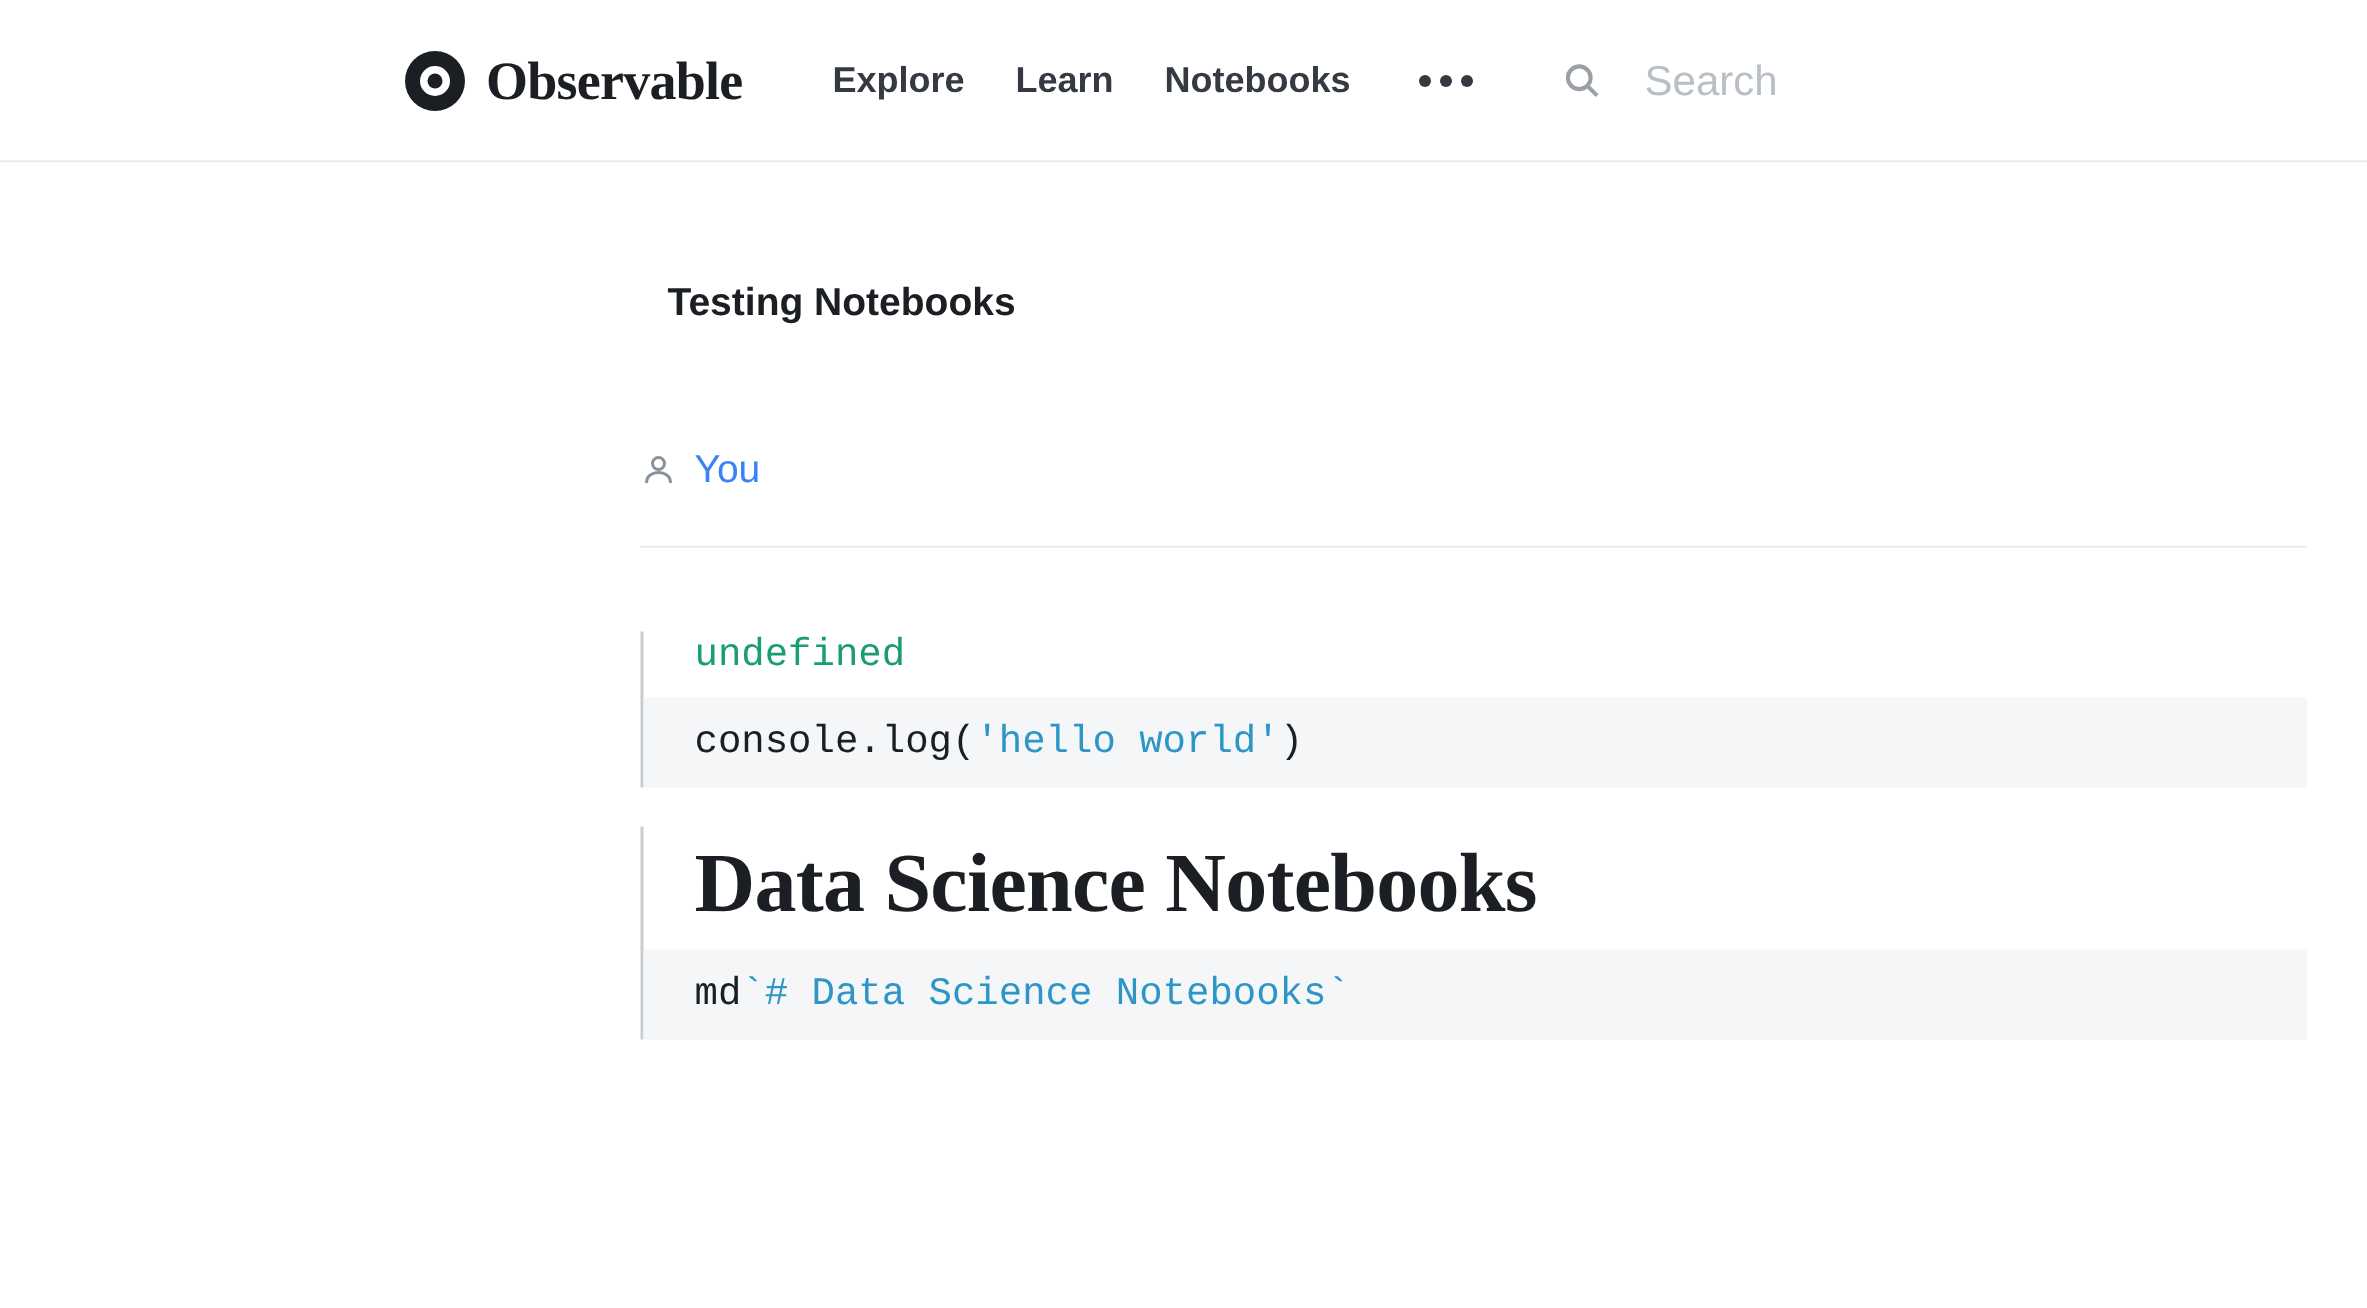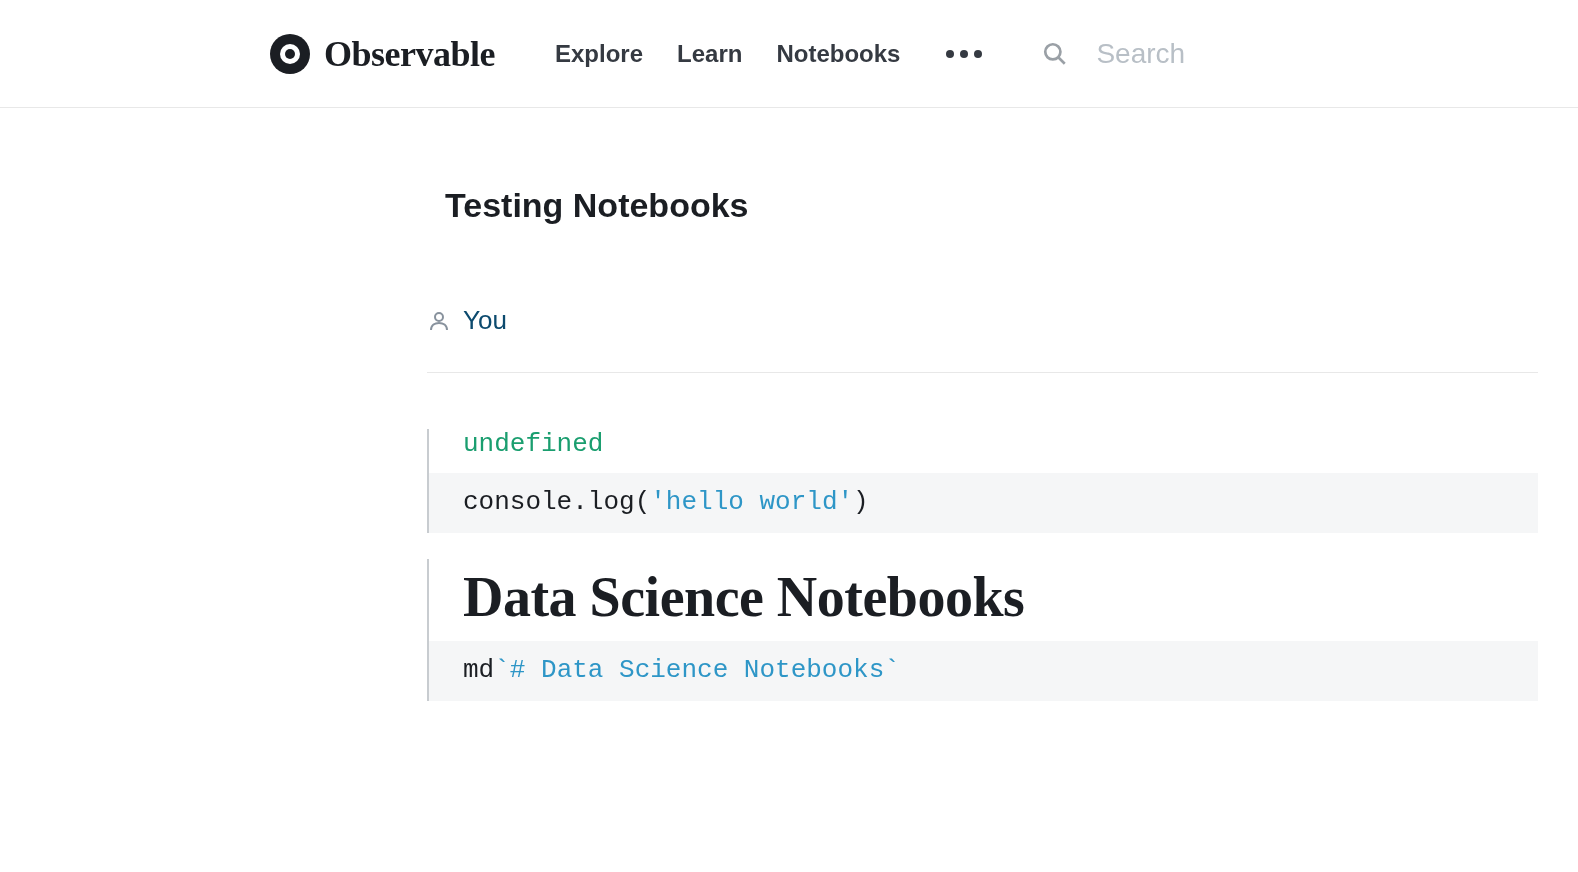--- a/index.html
+++ b/index.html
@@ -98,37 +98,37 @@
       font-size: 28px;
       color: #b8bfc6;
       font-weight: 400;
     }
     .content {
       padding-left: 445px;
       padding-top: 78px;
       padding-right: 40px;
     }
     .breadcrumb {
-      font-size: 34px;
+      font-size: 26px;
       font-weight: 700;
       color: #1b1e23;
       margin-bottom: 80px;
     }
     .meta-row {
       display: flex;
       align-items: center;
       gap: 28px;
       margin-bottom: 36px;
       margin-left: -18px;
     }
     .meta-item {
       display: flex;
       align-items: center;
       gap: 12px;
-      color: #0c4a6e;
+      color: #3b82f6;
       font-size: 26px;
     }
     .meta-icon {
       width: 24px;
       height: 24px;
       stroke: #88929d;
       stroke-width: 2;
       fill: none;
     }
     .divider {

